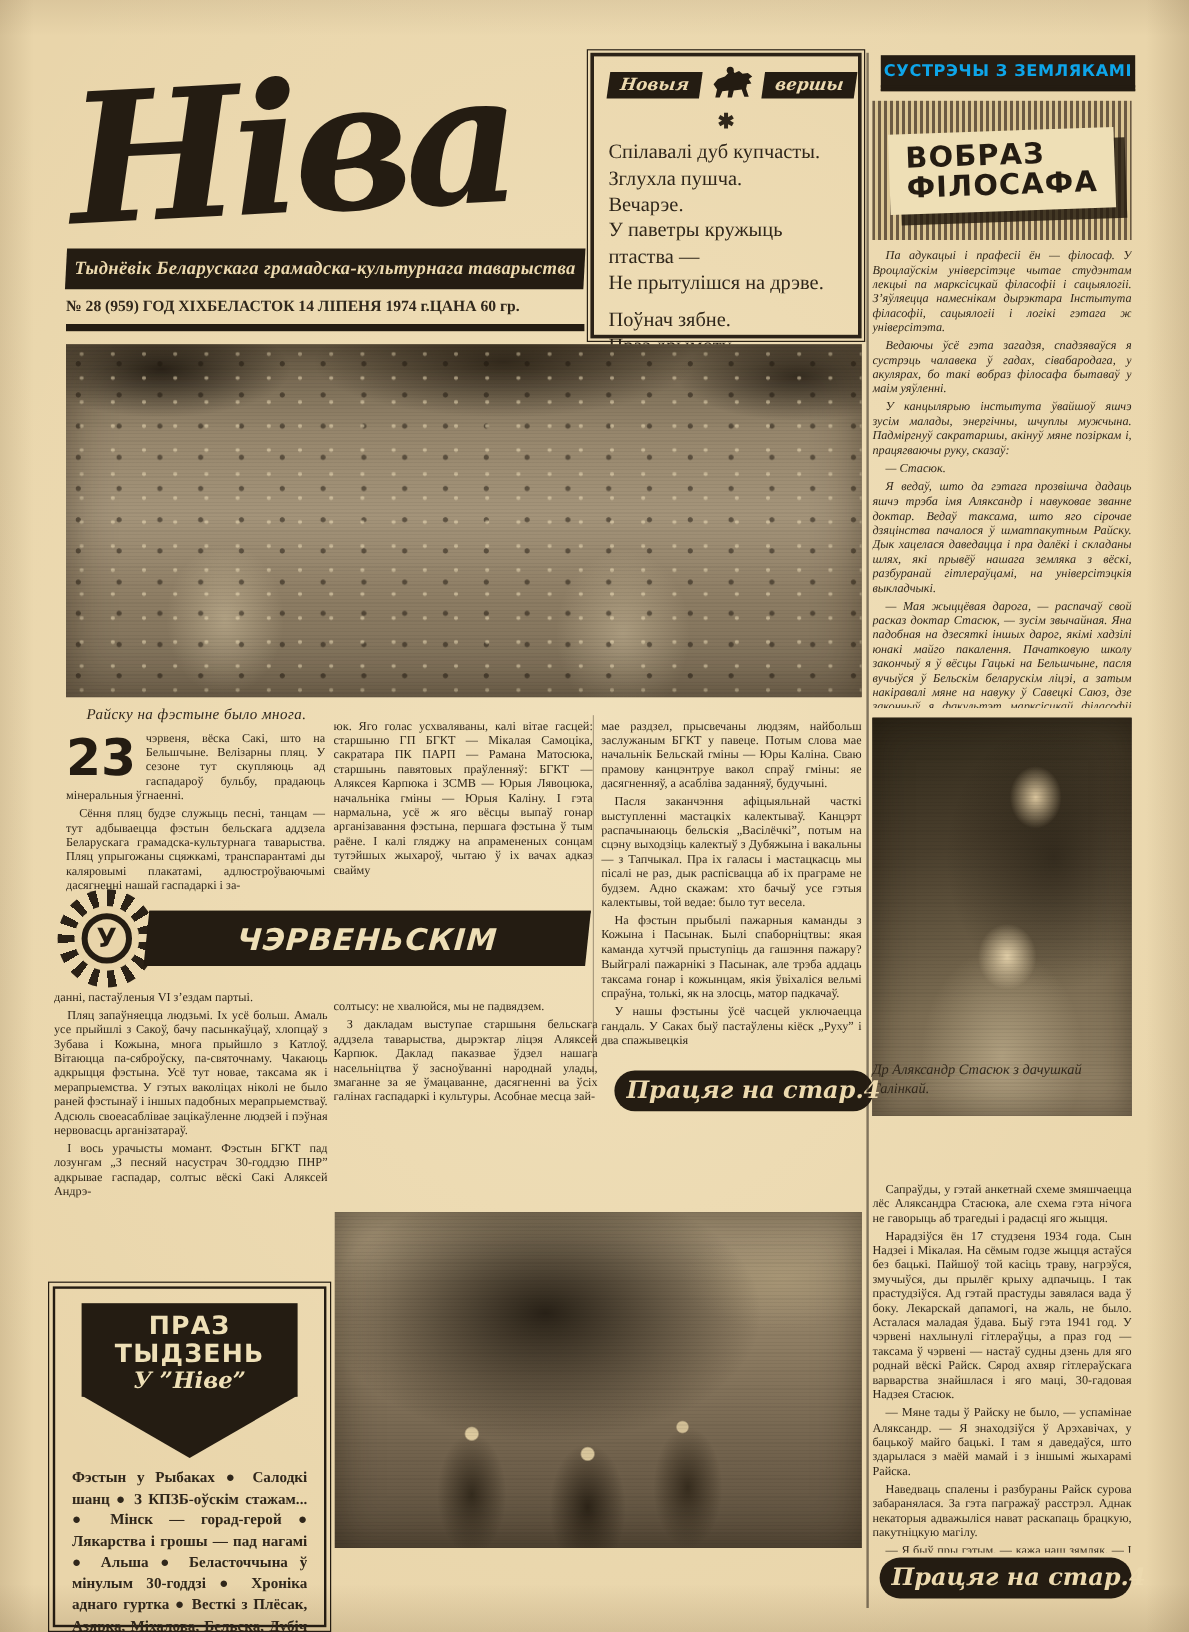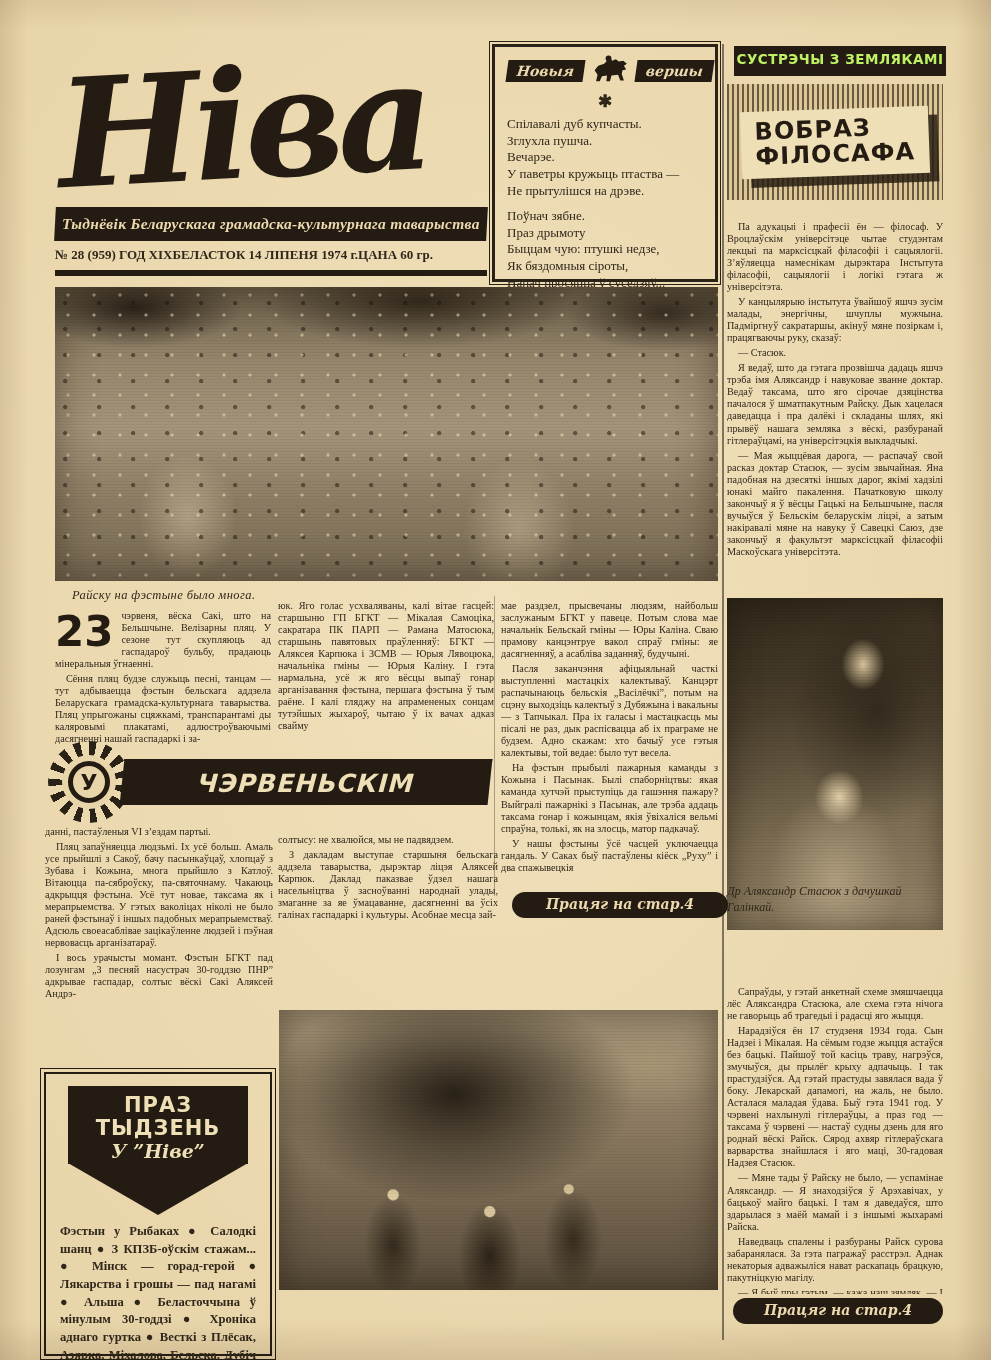--- a/index.html
+++ b/index.html
@@ -24,43 +24,43 @@
   #mast-rule{left:55px;top:270px;width:432px;height:6px;background:#241c12;}
   
   #poem-box{left:492px;top:44px;width:226px;height:238px;border:3px solid #2b2217;
     outline:1px solid #2b2217;outline-offset:2px;padding:6px 12px 4px;box-sizing:border-box;}
   .poem-banner{display:flex;align-items:center;gap:4px;height:36px;}
   .poem-banner .bar{background:#241c12;color:#ecd9ae;font-family:"DejaVu Serif",serif;
     font-style:italic;font-weight:bold;font-size:14px;padding:3px 10px;flex:1;text-align:center;
     transform:skewX(-8deg);}
   .poem-banner svg{flex:0 0 44px;}
   .poem-star{text-align:center;font-size:17px;font-weight:bold;margin:2px 0 4px;}
-  .poem-line{font-size:13px;line-height:1.28;}
+  .poem-line{font-size:17px;line-height:1.28;}
   .poem-gap{height:9px;}
   .poem-author{text-align:right;font-weight:bold;font-size:13px;margin-top:8px;}
   
-  #kicker{left:734px;top:46px;width:208px;background:#241c12;color:#bef264;
+  #kicker{left:734px;top:46px;width:208px;background:#241c12;color:#0ea5e9;
     font-family:"DejaVu Sans",sans-serif;font-weight:900;font-size:13.5px;text-align:center;
     padding:5px 2px 4px;border-bottom:5px double #241c12;letter-spacing:.5px;white-space:nowrap;}
   #phil-box{left:727px;top:84px;width:216px;height:116px;
     background:repeating-linear-gradient(90deg,#6b5a43 0 2px,#dcc795 2px 5px);
     display:flex;align-items:center;justify-content:center;}
   #phil-label{background:#eedfb6;padding:8px 14px 9px;transform:rotate(-2deg);
     box-shadow:9px 9px 0 rgba(40,30,18,.85);
     font-family:"DejaVu Sans",sans-serif;font-weight:900;font-size:24px;line-height:1.04;
     color:#241c12;text-align:left;letter-spacing:1px;}
   
   .coltext{font-size:10.2px;line-height:1.18;text-align:justify;overflow:hidden;}
   .coltext p{margin:0 0 3px;text-indent:11px;}
-  #phil-top{left:727px;top:221px;width:216px;height:382px;}
+  #phil-top{left:727px;top:208px;width:216px;height:382px;font-style:italic;}
   #phil-photo{left:727px;top:598px;width:216px;height:332px;}
   #phil-caption{left:727px;top:884px;width:216px;font-style:italic;font-size:12px;line-height:1.3;}
   #phil-bottom{left:727px;top:986px;width:216px;height:308px;}
   .badge{background:#241c12;color:#ecd9ae;border-radius:17px;
-    font-family:"DejaVu Serif",serif;font-style:italic;font-weight:bold;font-size:14px;
+    font-family:"DejaVu Serif",serif;font-style:italic;font-weight:bold;font-size:20px;
     text-align:center;padding:4px 10px 6px;white-space:nowrap;}
   #phil-badge{left:733px;top:1298px;width:190px;}
   
   #main-photo{left:55px;top:287px;width:663px;height:294px;
     background-color:#8a7b63;
     background-image:
       radial-gradient(circle 3px at 50% 40%, rgba(240,224,186,.55) 0 45%, rgba(0,0,0,0) 62%),
       radial-gradient(circle 4px at 30% 62%, rgba(28,21,13,.5) 0 45%, rgba(0,0,0,0) 62%),
       radial-gradient(ellipse 150px 56px at 12% 7%, rgba(30,24,16,.85), rgba(0,0,0,0) 72%),
       radial-gradient(ellipse 220px 64px at 55% 5%, rgba(38,30,19,.8), rgba(0,0,0,0) 72%),
@@ -179,20 +179,21 @@
 
   <div class="abs" id="kicker">СУСТРЭЧЫ З ЗЕМЛЯКАМІ</div>
   <div class="abs" id="phil-box">
     <div id="phil-label">
       <div>ВОБРАЗ</div>
       <div>ФІЛОСАФА</div>
     </div>
   </div>
   <div class="abs coltext" id="phil-top">
     <p>Па адукацыі і прафесіі ён — філосаф. У Вроцлаўскім універсітэце чытае студэнтам лекцыі па марксісцкай філасофіі і сацыялогіі. З’яўляецца намеснікам дырэктара Інстытута філасофіі, сацыялогіі і логікі гэтага ж універсітэта.</p>
+    <p>Ведаючы ўсё гэта загадзя, спадзяваўся я сустрэць чалавека ў гадах, сівабародага, у акулярах, бо такі вобраз філосафа бытаваў у маім уяўленні.</p>
     <p>У канцылярыю інстытута ўвайшоў яшчэ зусім малады, энергічны, шчуплы мужчына. Падміргнуў сакратаршы, акінуў мяне позіркам і, працягваючы руку, сказаў:</p>
     <p>— Стасюк.</p>
     <p>Я ведаў, што да гэтага прозвішча дадаць яшчэ трэба імя Аляксандр і навуковае званне доктар. Ведаў таксама, што яго сірочае дзяцінства пачалося ў шматпакутным Райску. Дык хацелася даведацца і пра далёкі і складаны шлях, які прывёў нашага земляка з вёскі, разбуранай гітлераўцамі, на універсітэцкія выкладчыкі.</p>
     <p>— Мая жыццёвая дарога, — распачаў свой расказ доктар Стасюк, — зусім звычайная. Яна падобная на дзесяткі іншых дарог, якімі хадзілі юнакі майго пакалення. Пачатковую школу закончыў я ў вёсцы Гацькі на Бельшчыне, пасля вучыўся ў Бельскім беларускім ліцэі, а затым накіравалі мяне на навуку ў Савецкі Саюз, дзе закончыў я факультэт марксісцкай філасофіі Маскоўскага універсітэта.</p>
   </div>
   <div class="abs grain" id="phil-photo"></div>
   <div class="abs" id="phil-caption">Др Аляксандр Стасюк з дачушкай Галінкай.</div>
   <div class="abs coltext" id="phil-bottom">
     <p>Сапраўды, у гэтай анкетнай схеме змяшчаецца лёс Аляксандра Стасюка, але схема гэта нічога не гаворыць аб трагедыі і радасці яго жыцця.</p>
     <p>Нарадзіўся ён 17 студзеня 1934 года. Сын Надзеі і Мікалая. На сёмым годзе жыцця астаўся без бацькі. Пайшоў той касіць траву, нагрэўся, змучыўся, ды прылёг крыху адпачыць. І так прастудзіўся. Ад гэтай прастуды завялася вада ў боку. Лекарскай дапамогі, на жаль, не было. Асталася маладая ўдава. Быў гэта 1941 год. У чэрвені нахлынулі гітлераўцы, а праз год — таксама ў чэрвені — настаў судны дзень для яго роднай вёскі Райск. Сярод ахвяр гітлераўскага варварства знайшлася і яго маці, 30-гадовая Надзея Стасюк.</p>

